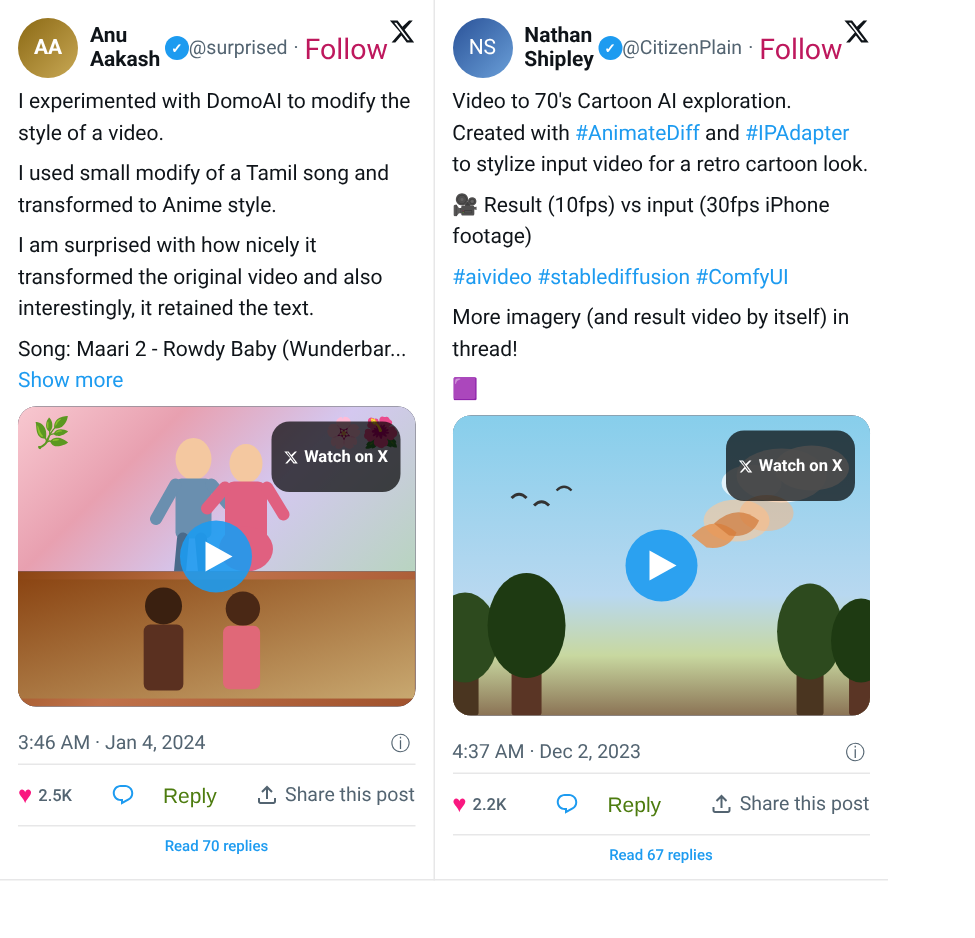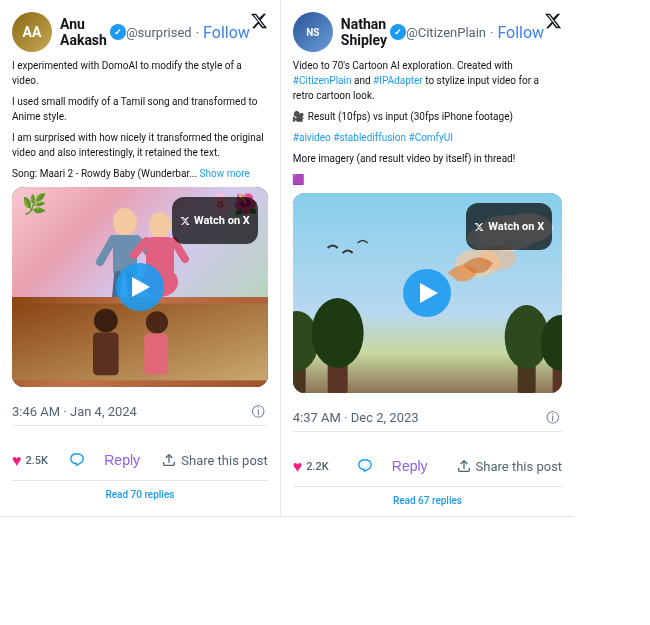--- a/index.html
+++ b/index.html
@@ -72,33 +72,33 @@
       flex-shrink: 0;
     }
     .user-handle-follow {
       display: flex;
       align-items: center;
       gap: 4px;
       font-size: 13px;
       color: #536471;
     }
     .follow-link {
-      color: #3b82f6;
+      color: #be185d;
       text-decoration: none;
-      font-size: 16px;
+      font-size: 19px;
     }
     .x-icon {
       width: 18px;
       height: 18px;
       fill: #0f1419;
     }
 
     
     .post-body {
-      font-size: 10px;
+      font-size: 14px;
       line-height: 1.5;
       color: #0f1419;
       margin-bottom: 0;
     }
     .post-body p { margin-bottom: 6px; }
     .hashtag { color: #1d9bf0; }
     .show-more { color: #1d9bf0; cursor: pointer; }
 
     
     .video-thumb {
@@ -207,21 +207,21 @@
 
     
     .timestamp-row {
       display: flex;
       align-items: center;
       justify-content: space-between;
       padding: 6px 0;
       font-size: 13px;
       color: #536471;
       border-bottom: 1px solid #e7e7e8;
-      margin-bottom: 16px;
+      margin-bottom: 2px;
     }
     .info-icon {
       width: 16px;
       height: 16px;
       color: #536471;
       cursor: pointer;
     }
 
     
     .action-row {
@@ -243,21 +243,21 @@
     }
     .heart-count {
       font-size: 11px;
       color: #536471;
       font-weight: 500;
     }
     .reply-btn {
       display: flex;
       align-items: center;
       gap: 19px;
-      color: #8b5cf6;
+      color: #4d7c0f;
       font-size: 14px;
       font-weight: 500;
       cursor: pointer;
       padding: 4px 8px;
       border-radius: 20px;
       background: transparent;
       border: none;
     }
     .share-group {
       display: flex;
@@ -280,22 +280,22 @@
     .separator { color: #536471; }
 
     
     .avatar-aa {
       background: linear-gradient(135deg, #8B6914, #c8a855);
       font-size: 14px;
       font-weight: 700;
     }
     .avatar-ns {
       background: linear-gradient(135deg, #2a5298, #6a9fd8);
-      font-size: 10px;
-      font-weight: 700;
+      font-size: 14px;
+      font-weight: 400;
     }
   </style>
 </head>
 <body>
 
 <div class="posts-container">
 
   <div class="post">
     <div class="post-header">
       <div class="user-info">
@@ -429,21 +429,21 @@
       <div>
         <svg class="x-icon" viewBox="0 0 24 24">
             <path d="M18.244 2.25h3.308l-7.227 8.26 8.502 11.24H16.17l-4.714-6.231-5.401 6.231H2.747l7.73-8.835L1.254 2.25H8.08l4.253 5.622zm-1.161 17.52h1.833L7.084 4.126H5.117z"></path>
           </svg>
       </div>
     </div>
 
     <div class="post-body">
       <p>
         Video to 70's Cartoon AI exploration. Created with
-        <span class="hashtag">#CitizenPlain</span>
+        <span class="hashtag">#AnimateDiff</span>
         and
         <span class="hashtag">#IPAdapter</span>
         to stylize input video for a retro cartoon look.
       </p>
       <p>🎥 Result (10fps) vs input (30fps iPhone footage)</p>
       <p>
         <span class="hashtag">#aivideo</span>
         <span class="hashtag"> #stablediffusion</span>
         <span class="hashtag"> #ComfyUI</span>
       </p>

